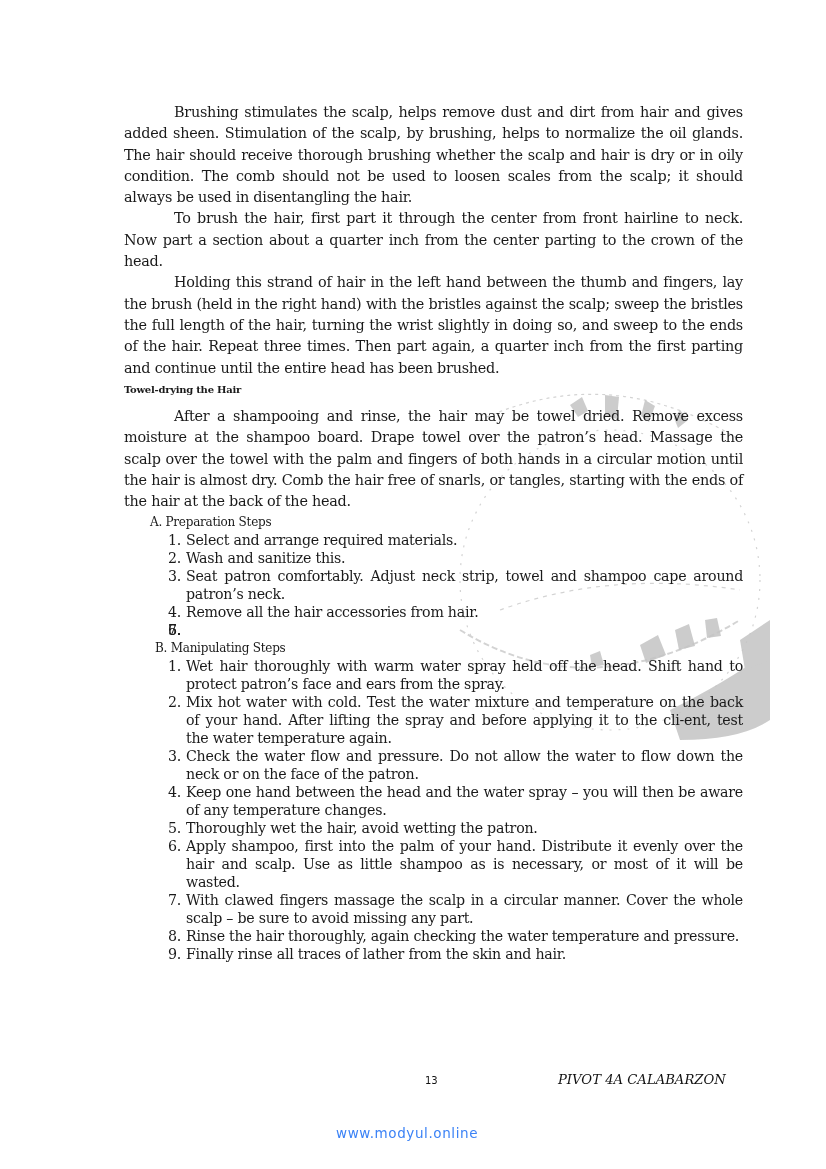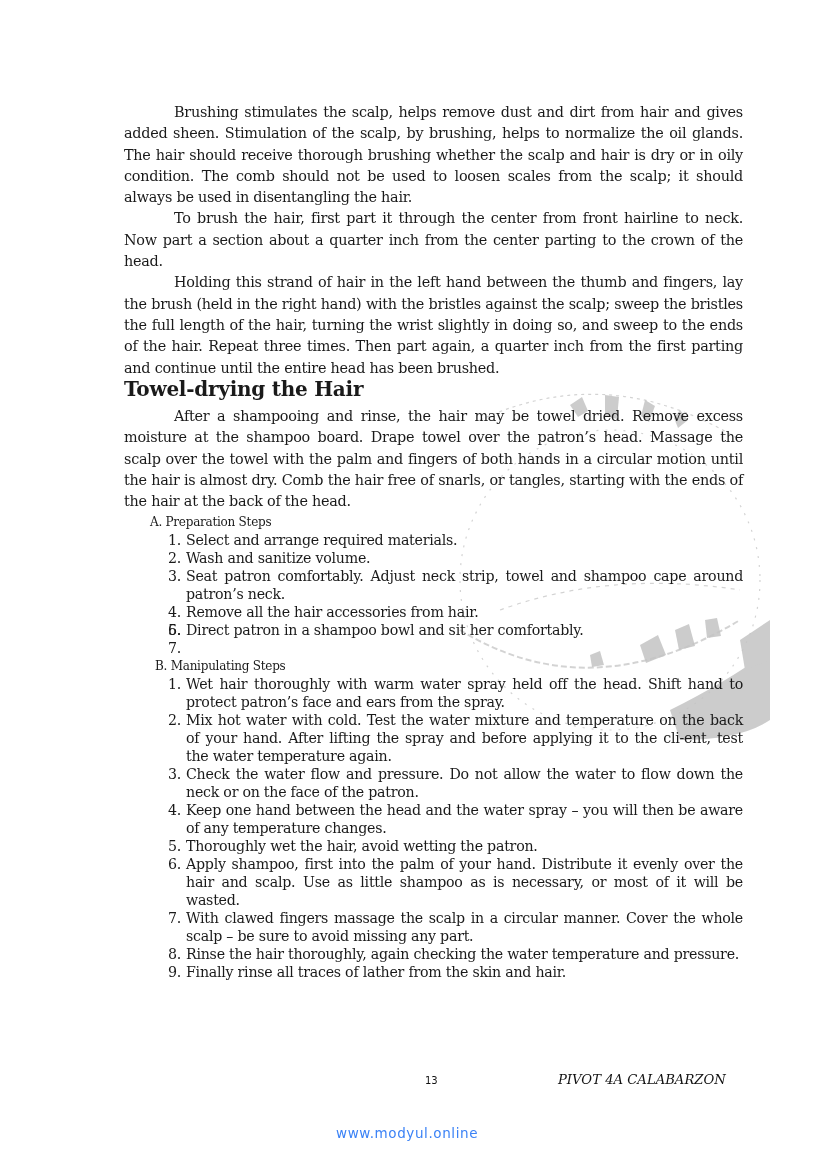--- a/index.html
+++ b/index.html
@@ -9,21 +9,21 @@
     font-family: "DejaVu Serif", "Liberation Serif", serif; color: #1a1a1a;
   }
   .watermark {
     position: absolute; left: 440px; top: 380px; width: 330px; height: 360px; pointer-events: none;
   }
   .content {
     position: absolute; left: 124px; top: 102px; width: 619px;
     font-size: 14.4px; line-height: 21.3px; letter-spacing: -0.25px;
   }
   .para { margin: 0; text-align: justify; text-indent: 50px; }
-  .heading { margin: 0; font-weight: bold; font-size: 20px; }
+  .heading { margin: 0; font-weight: bold; font-size: 10px; }
   .heading.h1 { margin-top: 0px; }
   .heading.h2 { margin-top: 9px; line-height: 18px; }
   .gap1 { height: 9px; }
   .sub-heading { margin: 0 0 0 26px; line-height: 18px; font-size: 12px; }
   .sub-heading.b { margin-left: 31px; }
   ol.steps { list-style: none; margin: 0; padding: 0; }
   ol.steps li { position: relative; padding-left: 62px; font-size: 14.2px; line-height: 18px; text-align: justify; }
   ol.steps li .num { position: absolute; left: 44px; top: 0; }
   .gap-b { height: 18px; }
   .footer-page {
@@ -70,25 +70,25 @@
     <p class="para">To brush the hair, first part it through the center from front hairline to neck. Now part a section about a quarter inch from the center parting to the crown of the head.</p>
     <p class="para">Holding this strand of hair in the left hand between the thumb and fingers, lay the brush (held in the right hand) with the bristles against the scalp; sweep the bristles the full length of the hair, turning the wrist slightly in doing so, and sweep to the ends of the hair. Repeat three times. Then part again, a quarter inch from the first parting and continue until the entire head has been brushed.</p>
 
     <h3 class="heading h1">Towel-drying the Hair</h3>
     <div class="gap1" style="height:6px"></div>
     <p class="para">After a shampooing and rinse, the hair may be towel dried. Remove excess moisture at the shampoo board. Drape towel over the patron’s head. Massage the scalp over the towel with the palm and fingers of both hands in a circular motion until the hair is almost dry. Comb the hair free of snarls, or tangles, starting with the ends of the hair at the back of the head.</p>
 
     <p class="sub-heading">A. Preparation Steps</p>
     <ol class="steps">
       <li><span class="num">1.</span><span>Select and arrange required materials.</span></li>
-      <li><span class="num">2.</span><span>Wash and sanitize volume.</span></li>
+      <li><span class="num">2.</span><span>Wash and sanitize this.</span></li>
       <li><span class="num">3.</span><span>Seat patron comfortably. Adjust neck strip, towel and shampoo cape around patron’s neck.</span></li>
       <li><span class="num">4.</span><span>Remove all the hair accessories from hair.</span></li>
       <li><span class="num">5.</span></li>
-      <li><span class="num">6.</span><span>Direct patron in a shampoo bowl and sit her comfortably.</span></li>
+      <li><span class="num">6.</span></li>
       <li><span class="num">7.</span></li>
     </ol>
 
     <div class="gap-b"></div>
 
     <p class="sub-heading b">B. Manipulating Steps</p>
     <ol class="steps">
       <li><span class="num">1.</span><span>Wet hair thoroughly with warm water spray held off the head. Shift hand to protect patron’s face and ears from the spray.</span></li>
       <li><span class="num">2.</span><span>Mix hot water with cold. Test the water mixture and temperature on the back of your hand. After lifting the spray and before applying it to the cli-ent, test the water temperature again.</span></li>
       <li><span class="num">3.</span><span>Check the water flow and pressure. Do not allow the water to flow down the neck or on the face of the patron.</span></li>

